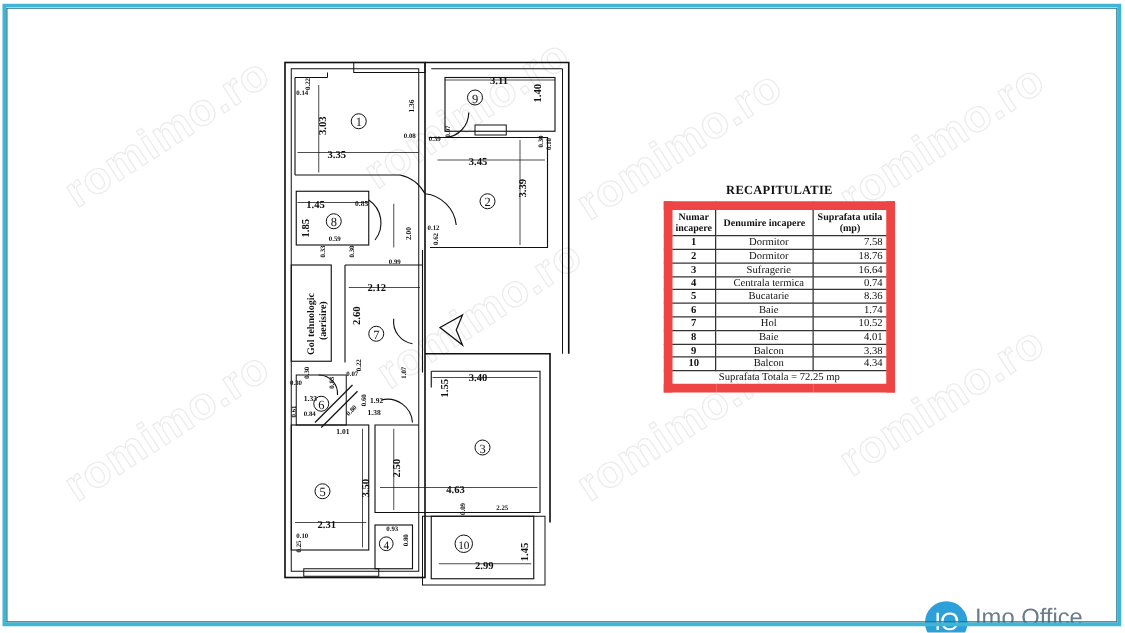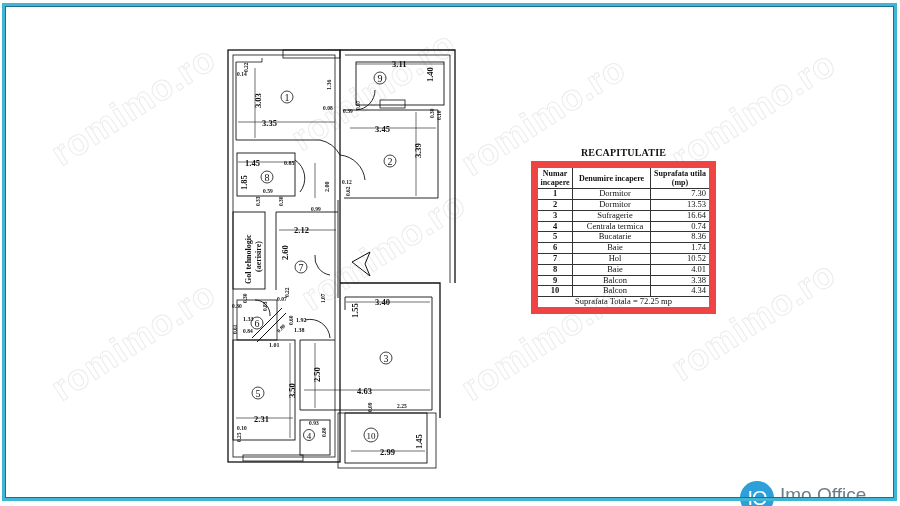--- a/index.html
+++ b/index.html
@@ -244,26 +244,26 @@
       <tr>
         <th>Numar incapere</th>
         <th>Denumire incapere</th>
         <th>Suprafata utila (mp)</th>
       </tr>
     </thead>
     <tbody>
       <tr>
           <td class="num">1</td>
           <td class="name">Dormitor</td>
-          <td class="area">7.30</td>
+          <td class="area">7.58</td>
         </tr>
       <tr>
           <td class="num">2</td>
           <td class="name">Dormitor</td>
-          <td class="area">13.53</td>
+          <td class="area">18.76</td>
         </tr>
       <tr>
           <td class="num">3</td>
           <td class="name">Sufragerie</td>
           <td class="area">16.64</td>
         </tr>
       <tr>
           <td class="num">4</td>
           <td class="name">Centrala termica</td>
           <td class="area">0.74</td>

